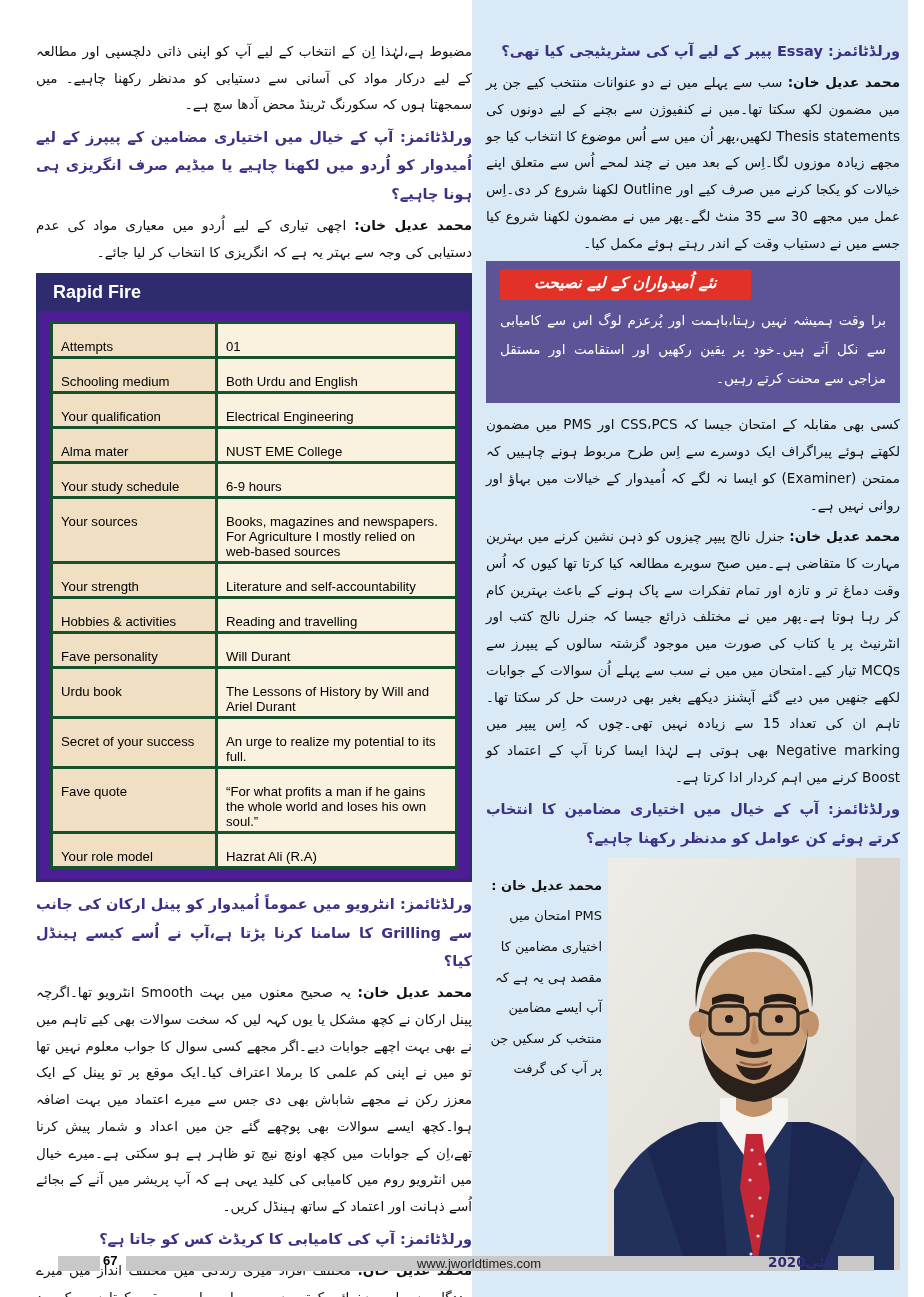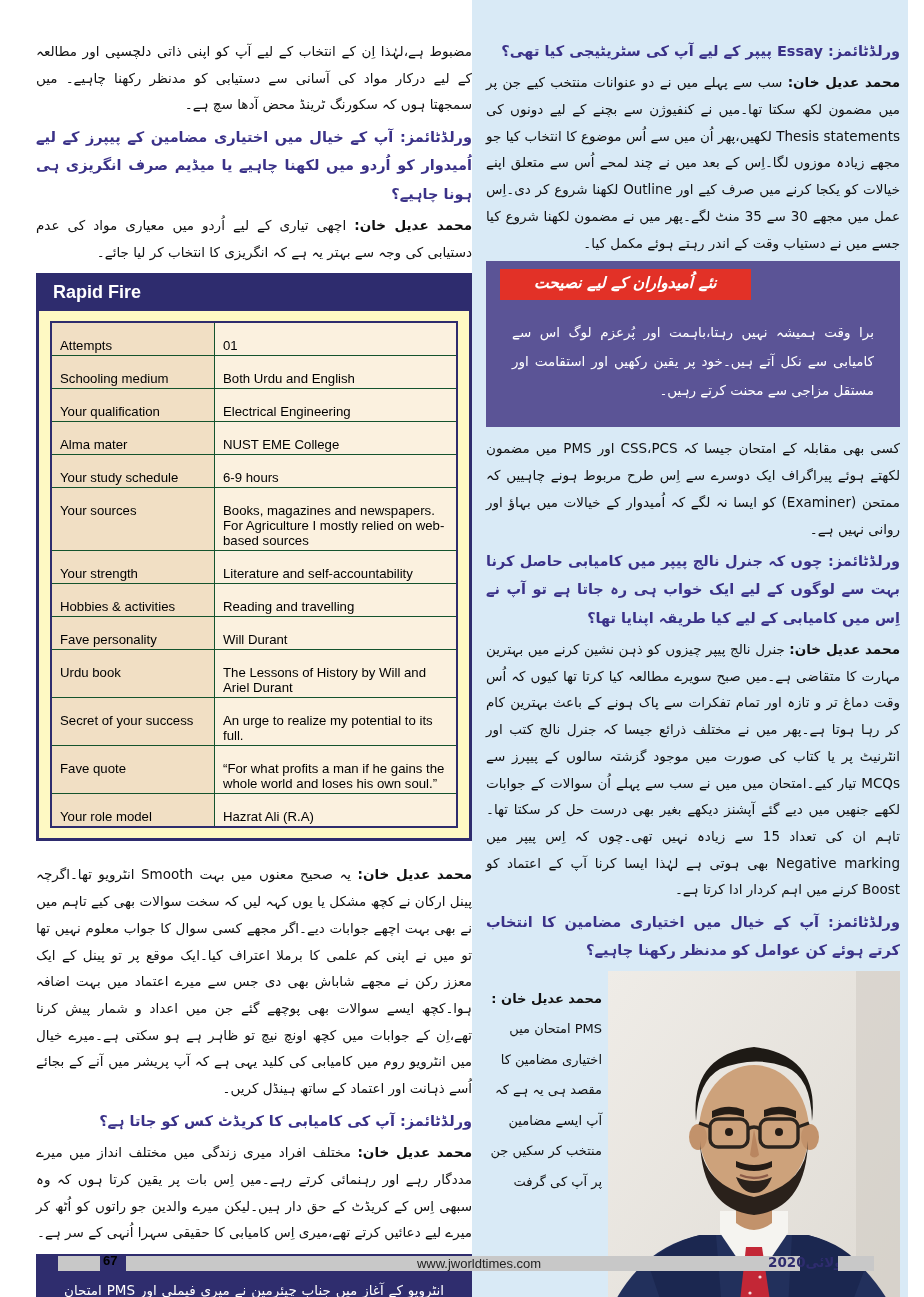--- a/index.html
+++ b/index.html
@@ -9,34 +9,34 @@
     font-family:"DejaVu Sans",sans-serif;
     color:#111;
   }
   .blue-panel{position:absolute;left:472px;top:0;width:436px;height:1297px;background:#d9eaf6;}
   .left-col{position:absolute;left:36px;top:38px;width:436px;}
   .right-col{position:absolute;left:486px;top:34px;width:414px;}
   p.ur{direction:rtl;font-size:13.5px;line-height:1.98;text-align:justify;margin:0 0 5px;}
   p.q{direction:rtl;color:#3b3288;font-weight:bold;font-size:14.5px;line-height:1.95;text-align:justify;margin:3px 0 4px;}
   .speaker{font-weight:bold;}
   
-  .rapid-fire{border:3px solid #2e2c6e;background:#fef9c3;margin:8px 0 20px;}
+  .rapid-fire{border:3px solid #2e2c6e;background:#4c1d95;margin:8px 0 8px;}
   .rf-header{background:#2e2c6e;color:#fff;font-family:"Liberation Sans",sans-serif;
     font-weight:bold;font-size:18px;padding:6px 14px 8px;}
   .rf-table{width:calc(100% - 22px);margin:10px 11px;border-collapse:collapse;
     font-family:"Liberation Sans",sans-serif;font-size:13.2px;color:#000;border:2px solid #2e2c6e;}
-  .rf-table td{border:1px solid #14532d;padding:15px 8px 2px;vertical-align:top;}
+  .rf-table td{border:3px solid #14532d;padding:15px 8px 2px;vertical-align:top;}
   td.rf-label{background:#f1dfc4;width:146px;}
   td.rf-value{background:#fbf1df;}
   
   .navy-box{background:#2f2d6e;color:#fff;padding:10px 16px 12px;margin-top:8px;}
   .advice-box{background:#5b5496;color:#fff;padding:8px 14px 10px;margin:4px 0 8px;}
   .red-label{background:#e23127;color:#fff;font-weight:bold;font-style:italic;
     font-size:15.5px;padding:5px 34px 8px;display:inline-block;margin:0 0 6px;direction:rtl;}
-  .box-text{direction:rtl;font-size:13.5px;line-height:2.15;text-align:justify;margin:12px;color:#fff;}
+  .box-text{direction:rtl;font-size:13.5px;line-height:2.15;text-align:justify;margin:0;color:#fff;}
   
   .photo-row{display:flex;gap:6px;margin-top:6px;}
   .photo-caption{width:116px;direction:rtl;font-size:13px;line-height:2.35;text-align:right;}
   .photo-frame{width:292px;height:412px;flex:0 0 auto;}
   
   .footer{position:absolute;left:0;top:1253px;width:924px;height:22px;}
   .fbar{position:absolute;top:3px;height:15px;background:#c8c8c8;}
   .fseg1{left:58px;width:42px;}
   .fbar-main{left:126px;width:642px;text-align:center;
     font-family:"Liberation Sans",sans-serif;font-size:13px;line-height:15px;color:#222;padding-left:32px;}
@@ -110,20 +110,21 @@
             <td class="rf-value">“For what profits a man if he gains the whole world and loses his own soul.”</td>
           </tr>
         <tr>
             <td class="rf-label">Your role model</td>
             <td class="rf-value">Hazrat Ali (R.A)</td>
           </tr>
       </tbody>
     </table>
   </div>
 
+  <p class="q"><span class="speaker">ورلڈٹائمز:</span> <span>انٹرویو میں عموماً اُمیدوار کو پینل ارکان کی جانب سے Grilling کا سامنا کرنا پڑتا ہے،آپ نے اُسے کیسے ہینڈل کیا؟</span></p>
   <p class="ur"><span class="speaker">محمد عدیل خان:</span> <span>یہ صحیح معنوں میں بہت Smooth انٹرویو تھا۔اگرچہ پینل ارکان نے کچھ مشکل یا یوں کہہ لیں کہ سخت سوالات بھی کیے تاہم میں نے بھی بہت اچھے جوابات دیے۔اگر مجھے کسی سوال کا جواب معلوم نہیں تھا تو میں نے اپنی کم علمی کا برملا اعتراف کیا۔ایک موقع پر تو پینل کے ایک معزز رکن نے مجھے شاباش بھی دی جس سے میرے اعتماد میں بہت اضافہ ہوا۔کچھ ایسے سوالات بھی پوچھے گئے جن میں اعداد و شمار پیش کرنا تھے،اِن کے جوابات میں کچھ اونچ نیچ تو ظاہر ہے ہو سکتی ہے۔میرے خیال میں انٹرویو روم میں کامیابی کی کلید یہی ہے کہ آپ پریشر میں آنے کے بجائے اُسے ذہانت اور اعتماد کے ساتھ ہینڈل کریں۔</span></p>
 
   <p class="q"><span class="speaker">ورلڈٹائمز:</span> <span>آپ کی کامیابی کا کریڈٹ کس کو جاتا ہے؟</span></p>
   <p class="ur"><span class="speaker">محمد عدیل خان:</span> <span>مختلف افراد میری زندگی میں مختلف انداز میں میرے مددگار رہے اور رہنمائی کرتے رہے۔میں اِس بات پر یقین کرتا ہوں کہ وہ سبھی اِس کے کریڈٹ کے حق دار ہیں۔لیکن میرے والدین جو راتوں کو اُٹھ کر میرے لیے دعائیں کرتے تھے،میری اِس کامیابی کا حقیقی سہرا اُنہی کے سر ہے۔</span></p>
 
   <div class="navy-box">
     <p class="box-text">انٹرویو کے آغاز میں جناب چیئرمین نے میری فیملی اور PMS امتحان کی تیاری کے لیے میری سٹریٹیجی کے حوالے سے سوالات پوچھے۔بعد ازاں انٹرویو کا سارا فوکس تاریخ (History)، ادب (Literature) اور زراعت پر ہی رہا۔پینل کے ایک معزز رکن نے الیکٹریکل انجینئرنگ میں میری معلومات کو جانچنے کی کوشش کی اور کچھ دیر کے لیے توانائی کا بحران Energy crisis بھی زیر بحث آیا۔اس سارے عمل کے دوران میں نے Sweeping statements دینے سے اجتناب برتا۔</p>
   </div>
 </div>
 
@@ -131,21 +132,20 @@
   <p class="q"><span class="speaker">ورلڈٹائمز:</span> <span>Essay پیپر کے لیے آپ کی سٹریٹیجی کیا تھی؟</span></p>
   <p class="ur"><span class="speaker">محمد عدیل خان:</span> <span>سب سے پہلے میں نے دو عنوانات منتخب کیے جن پر میں مضمون لکھ سکتا تھا۔میں نے کنفیوژن سے بچنے کے لیے دونوں کی Thesis statements لکھیں،پھر اُن میں سے اُس موضوع کا انتخاب کیا جو مجھے زیادہ موزوں لگا۔اِس کے بعد میں نے چند لمحے اُس سے متعلق اپنے خیالات کو یکجا کرنے میں صرف کیے اور Outline لکھنا شروع کر دی۔اِس عمل میں مجھے 30 سے 35 منٹ لگے۔پھر میں نے مضمون لکھنا شروع کیا جسے میں نے دستیاب وقت کے اندر رہتے ہوئے مکمل کیا۔</span></p>
 
   <div class="advice-box">
     <div class="red-label">نئے اُمیدواران کے لیے نصیحت</div>
     <p class="box-text">برا وقت ہمیشہ نہیں رہتا،باہمت اور پُرعزم لوگ اس سے کامیابی سے نکل آتے ہیں۔خود پر یقین رکھیں اور استقامت اور مستقل مزاجی سے محنت کرتے رہیں۔</p>
   </div>
 
   <p class="ur">کسی بھی مقابلہ کے امتحان جیسا کہ CSS،PCS اور PMS میں مضمون لکھتے ہوئے پیراگراف ایک دوسرے سے اِس طرح مربوط ہونے چاہییں کہ ممتحن (Examiner) کو ایسا نہ لگے کہ اُمیدوار کے خیالات میں بہاؤ اور روانی نہیں ہے۔</p>
 
-  <p class="q"><span class="speaker">ورلڈٹائمز:</span> <span>چوں کہ جنرل نالج پیپر میں کامیابی حاصل کرنا بہت سے لوگوں کے لیے ایک خواب ہی رہ جاتا ہے تو آپ نے اِس میں کامیابی کے لیے کیا طریقہ اپنایا تھا؟</span></p>
   <p class="ur"><span class="speaker">محمد عدیل خان:</span> <span>جنرل نالج پیپر چیزوں کو ذہن نشین کرنے میں بہترین مہارت کا متقاضی ہے۔میں صبح سویرے مطالعہ کیا کرتا تھا کیوں کہ اُس وقت دماغ تر و تازہ اور تمام تفکرات سے پاک ہونے کے باعث بہترین کام کر رہا ہوتا ہے۔پھر میں نے مختلف ذرائع جیسا کہ جنرل نالج کتب اور انٹرنیٹ پر یا کتاب کی صورت میں موجود گزشتہ سالوں کے پیپرز سے MCQs تیار کیے۔امتحان میں میں نے سب سے پہلے اُن سوالات کے جوابات لکھے جنھیں میں دیے گئے آپشنز دیکھے بغیر بھی درست حل کر سکتا تھا۔تاہم ان کی تعداد 15 سے زیادہ نہیں تھی۔چوں کہ اِس پیپر میں Negative marking بھی ہوتی ہے لہٰذا ایسا کرنا آپ کے اعتماد کو Boost کرنے میں اہم کردار ادا کرتا ہے۔</span></p>
 
   <p class="q"><span class="speaker">ورلڈٹائمز:</span> <span>آپ کے خیال میں اختیاری مضامین کا انتخاب کرتے ہوئے کن عوامل کو مدنظر رکھنا چاہیے؟</span></p>
 
   <div class="photo-row">
     <p class="photo-caption"><span class="speaker">محمد عدیل خان :</span><br><span>PMS امتحان میں اختیاری مضامین کا مقصد ہی یہ ہے کہ آپ ایسے مضامین منتخب کر سکیں جن پر آپ کی گرفت</span></p>
     <svg class="photo-frame" viewBox="0 0 292 412" xmlns="http://www.w3.org/2000/svg">
       <defs>
         <linearGradient id="wall" x1="0" y1="0" x2="1" y2="1">
           <stop offset="0" stop-color="#efece7"></stop>

